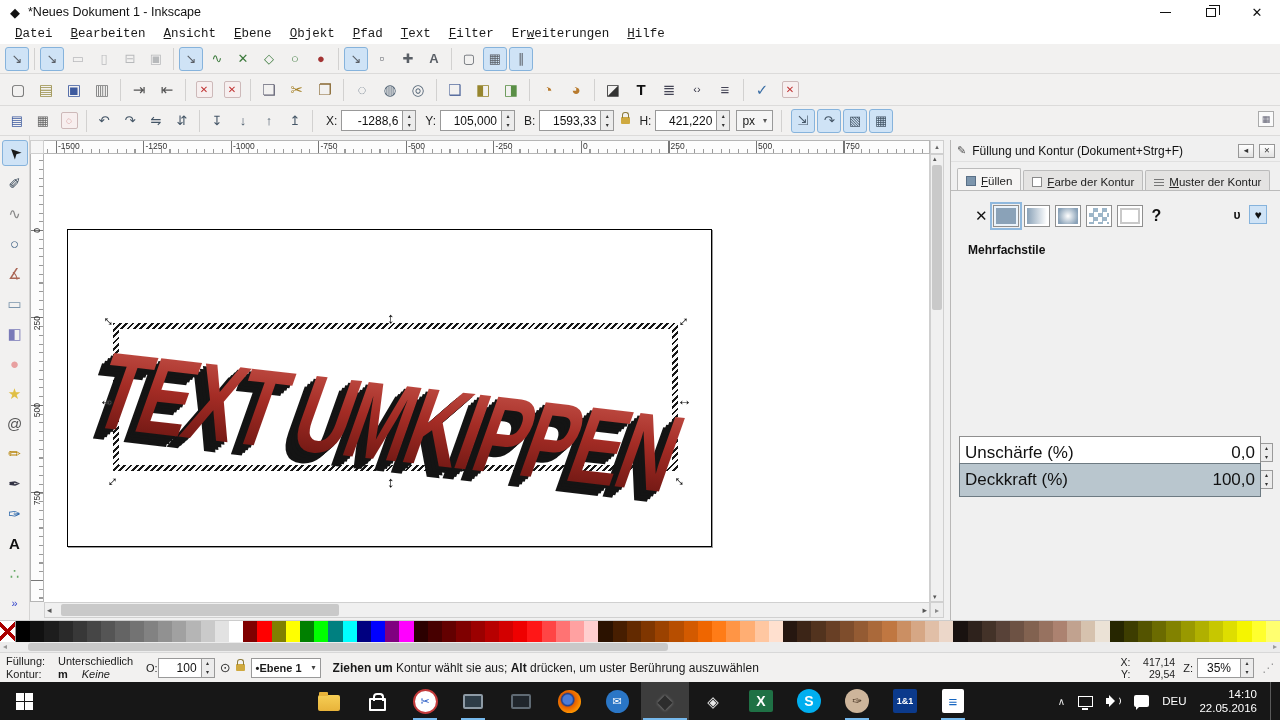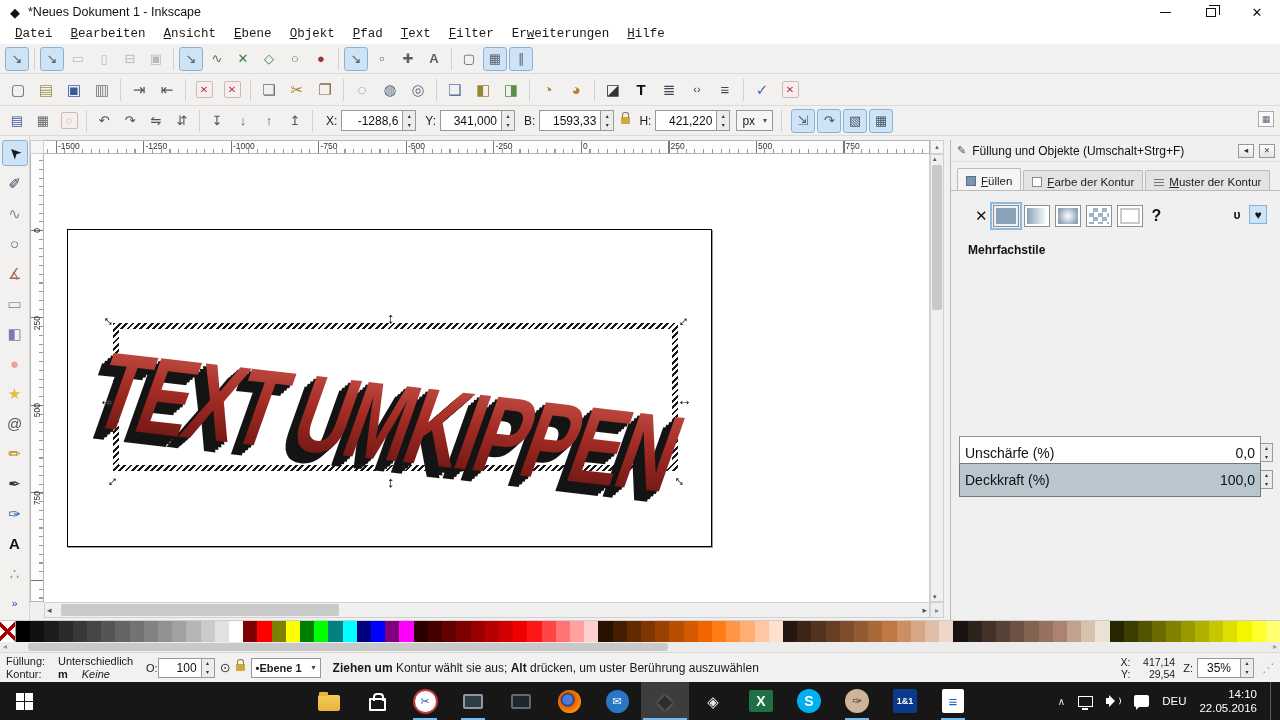--- a/index.html
+++ b/index.html
@@ -105,21 +105,21 @@
   .in-lin{background:linear-gradient(90deg,#8aa2b8,#fff);}
   .in-rad{background:radial-gradient(circle at 50% 50%,#fff 0%,#8aa2b8 80%);}
   .in-pat{background:conic-gradient(#9db6c9 0 25%,#fff 0 50%,#9db6c9 0 75%,#fff 0);background-size:9px 9px;}
   .in-sw{border:2px solid #c9c9c9;background:#fff;}
   .fq{margin-left:9px;font-size:16px;font-weight:bold;color:#111;}
   .frule{position:absolute;right:14px;top:14px;display:flex;gap:3px;}
   .frb{width:18px;height:19px;border:1px solid transparent;display:flex;align-items:center;justify-content:center;font-size:12px;font-weight:bold;color:#111;}
   .frb.sel{background:#cfe3f6;border-color:#86b3dc;}
   .dmsg{position:absolute;left:17px;top:52px;font-size:12px;font-weight:bold;color:#111;}
   .srow{position:absolute;left:8px;width:314px;height:19px;display:flex;align-items:center;}
-  .srow .bar{flex:1;height:34px;border:1px solid #8f8f8f;background:#fff;display:flex;align-items:center;padding:0 5px;font-size:14px;color:#111;}
+  .srow .bar{flex:1;height:34px;border:1px solid #8f8f8f;background:#fff;display:flex;align-items:center;padding:0 5px;font-size:17px;color:#111;}
   .srow .bar .v{margin-left:auto;}
   .srow.filled .bar{background:#b9c6ce;border-color:#6d7a82;}
   .srow .arr{width:12px;height:19px;display:flex;flex-direction:column;border:1px solid #9a9a9a;border-left:none;background:#ececec;}
   .srow .arr span{flex:1;font-size:6px;line-height:1;color:#333;display:flex;align-items:center;justify-content:center;}
   
   .palette{position:absolute;left:0;top:620px;width:1280px;height:22px;display:flex;background:#fff;border-top:1px solid #ccc;}
   .sw-none{width:16px;flex:none;background:
      linear-gradient(45deg,transparent 43%,#a00 43% 57%,transparent 57%),
      linear-gradient(-45deg,transparent 43%,#a00 43% 57%,transparent 57%),#fff;border-right:1px solid #999;}
   .sw{flex:1;}
@@ -412,21 +412,21 @@
           <span class="val" style="width:62px;">-1288,6</span>
           <span class="arr">
             <span>▴</span>
             <span>▾</span>
           </span>
         </span>
     </div>
     <div class="fld">
       <span class="lab">Y:</span>
       <span class="spin">
-          <span class="val" style="width:62px;">341,000</span>
+          <span class="val" style="width:62px;">105,000</span>
           <span class="arr">
             <span>▴</span>
             <span>▾</span>
           </span>
         </span>
     </div>
     <div class="fld">
       <span class="lab">B:</span>
       <span class="spin">
           <span class="val" style="width:62px;">1593,33</span>
@@ -568,21 +568,21 @@
       <span class="a1">◂</span>
       <div class="thumb"></div>
       <span class="a2">▸</span>
     </div>
     <div class="sc-corner">▸</div>
     <div class="sc-top">▴</div>
 
     <div class="dock">
       <div class="dtitle">
         <span class="ic">✎</span>
-        <span>Füllung und Objekte (Umschalt+Strg+F)</span>
+        <span>Füllung und Kontur (Dokument+Strg+F)</span>
         <span class="btns">
           <span class="b">◄</span>
           <span class="b">✕</span>
         </span>
       </div>
       <div class="dtabs" id="docktabs">
           <div class="dtab active">
             <span class="ti ti0"></span>
             <span><u>F</u>üllen</span>
           </div>

